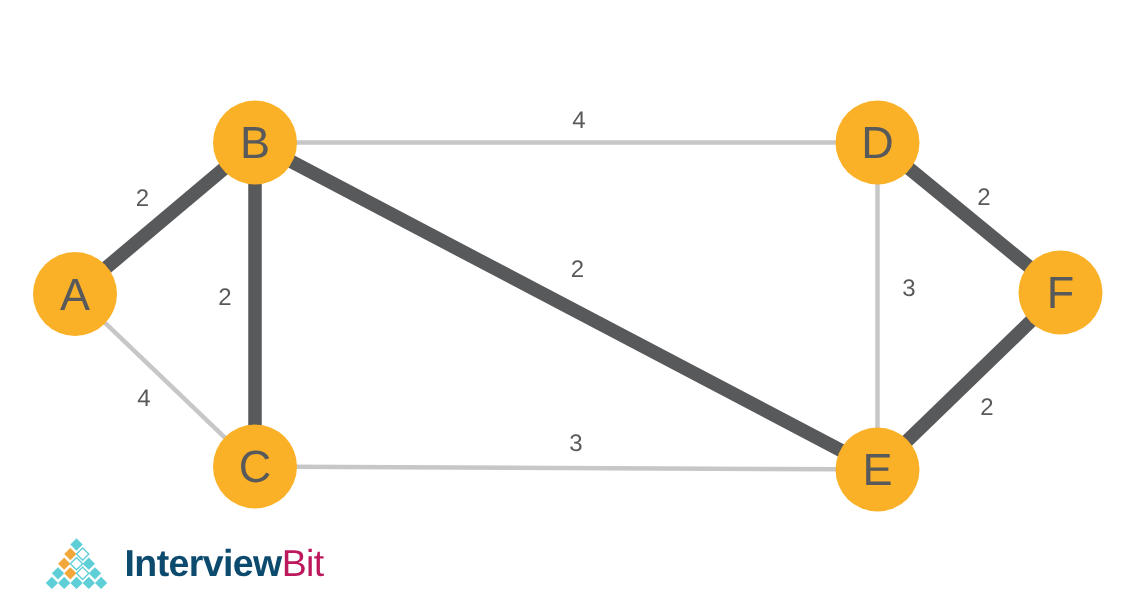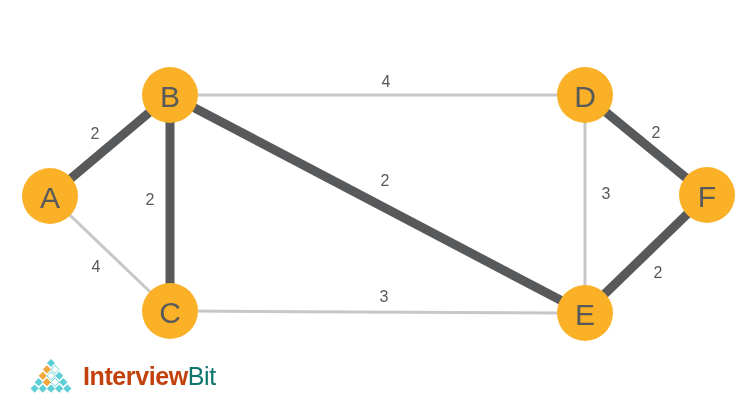--- a/index.html
+++ b/index.html
@@ -68,25 +68,25 @@
     display: block;
   }
   #brand-text {
     font-family: "Liberation Sans", sans-serif;
     font-size: 25px;
     letter-spacing: -0.4px;
     white-space: nowrap;
     line-height: 1;
   }
   #brand-text .w1 {
-    color: #c2410c;
+    color: #0c4a6e;
     font-weight: bold;
   }
   #brand-text .w2 {
-    color: #0f766e;
+    color: #be185d;
     font-weight: 400;
   }
 </style>
 </head>
 <body>
 
 <div id="canvas">
 
   <svg id="graph-svg" viewBox="0 0 755 408">
     <g id="edges-layer">

